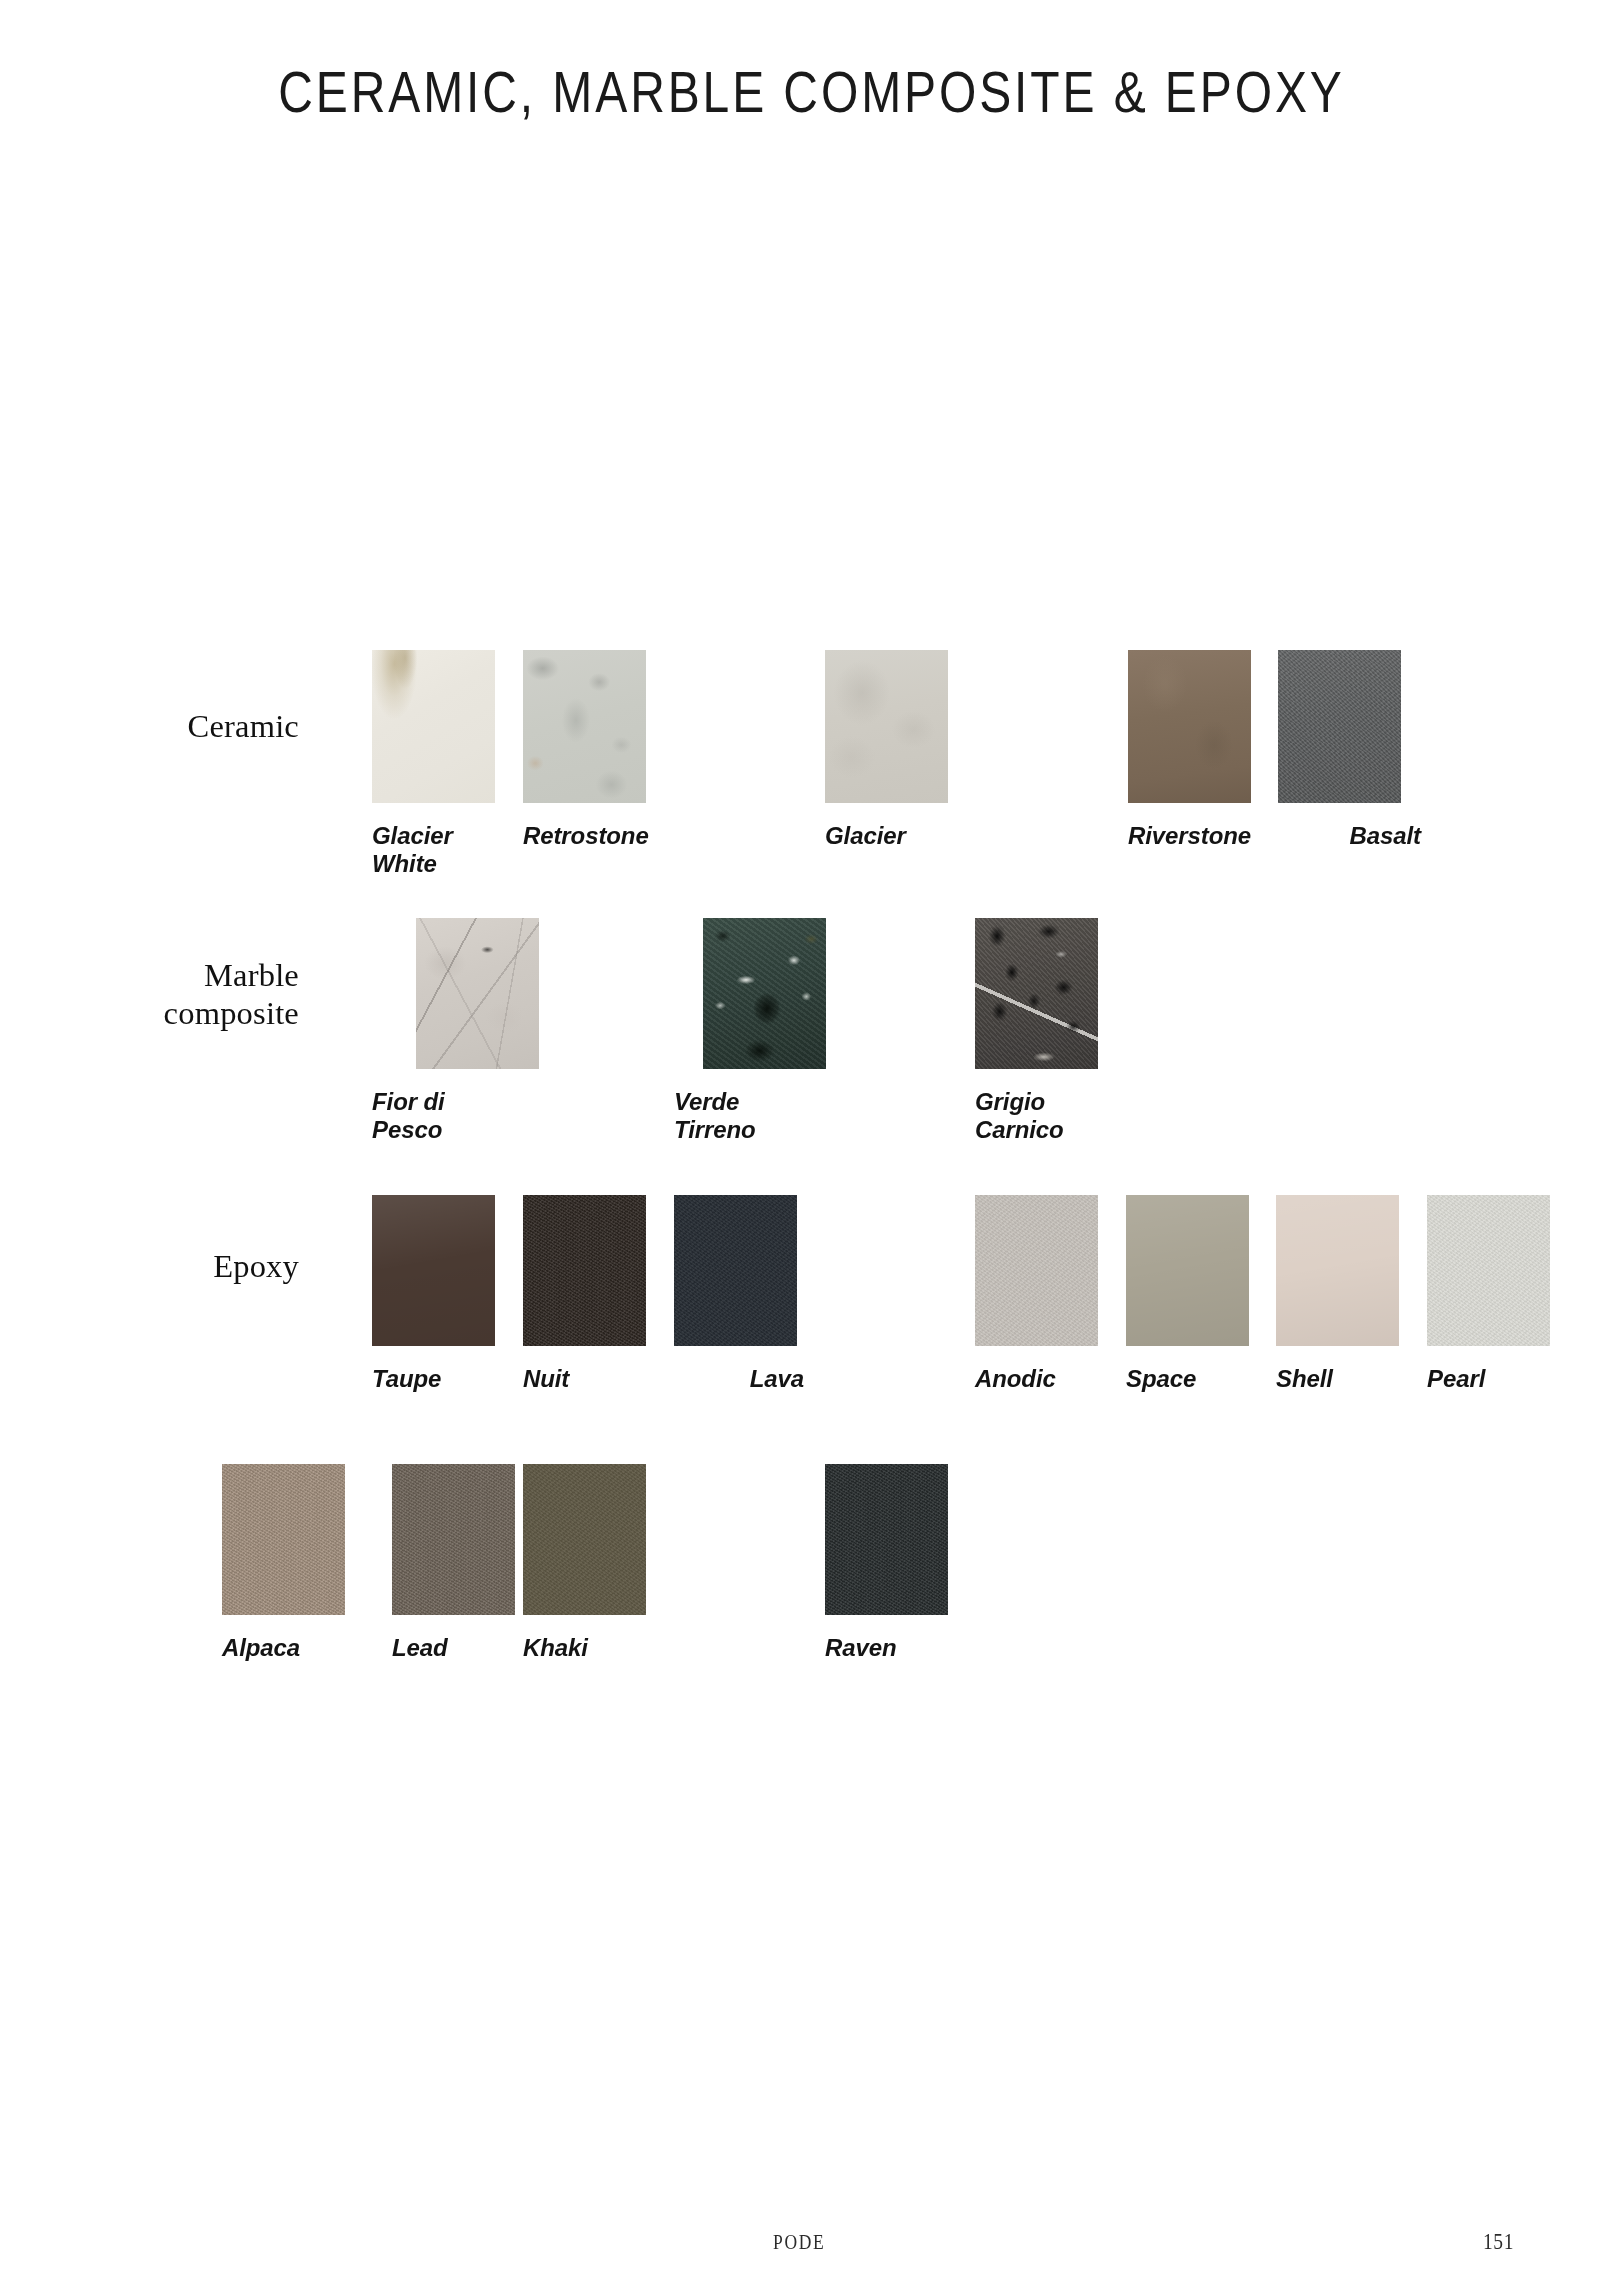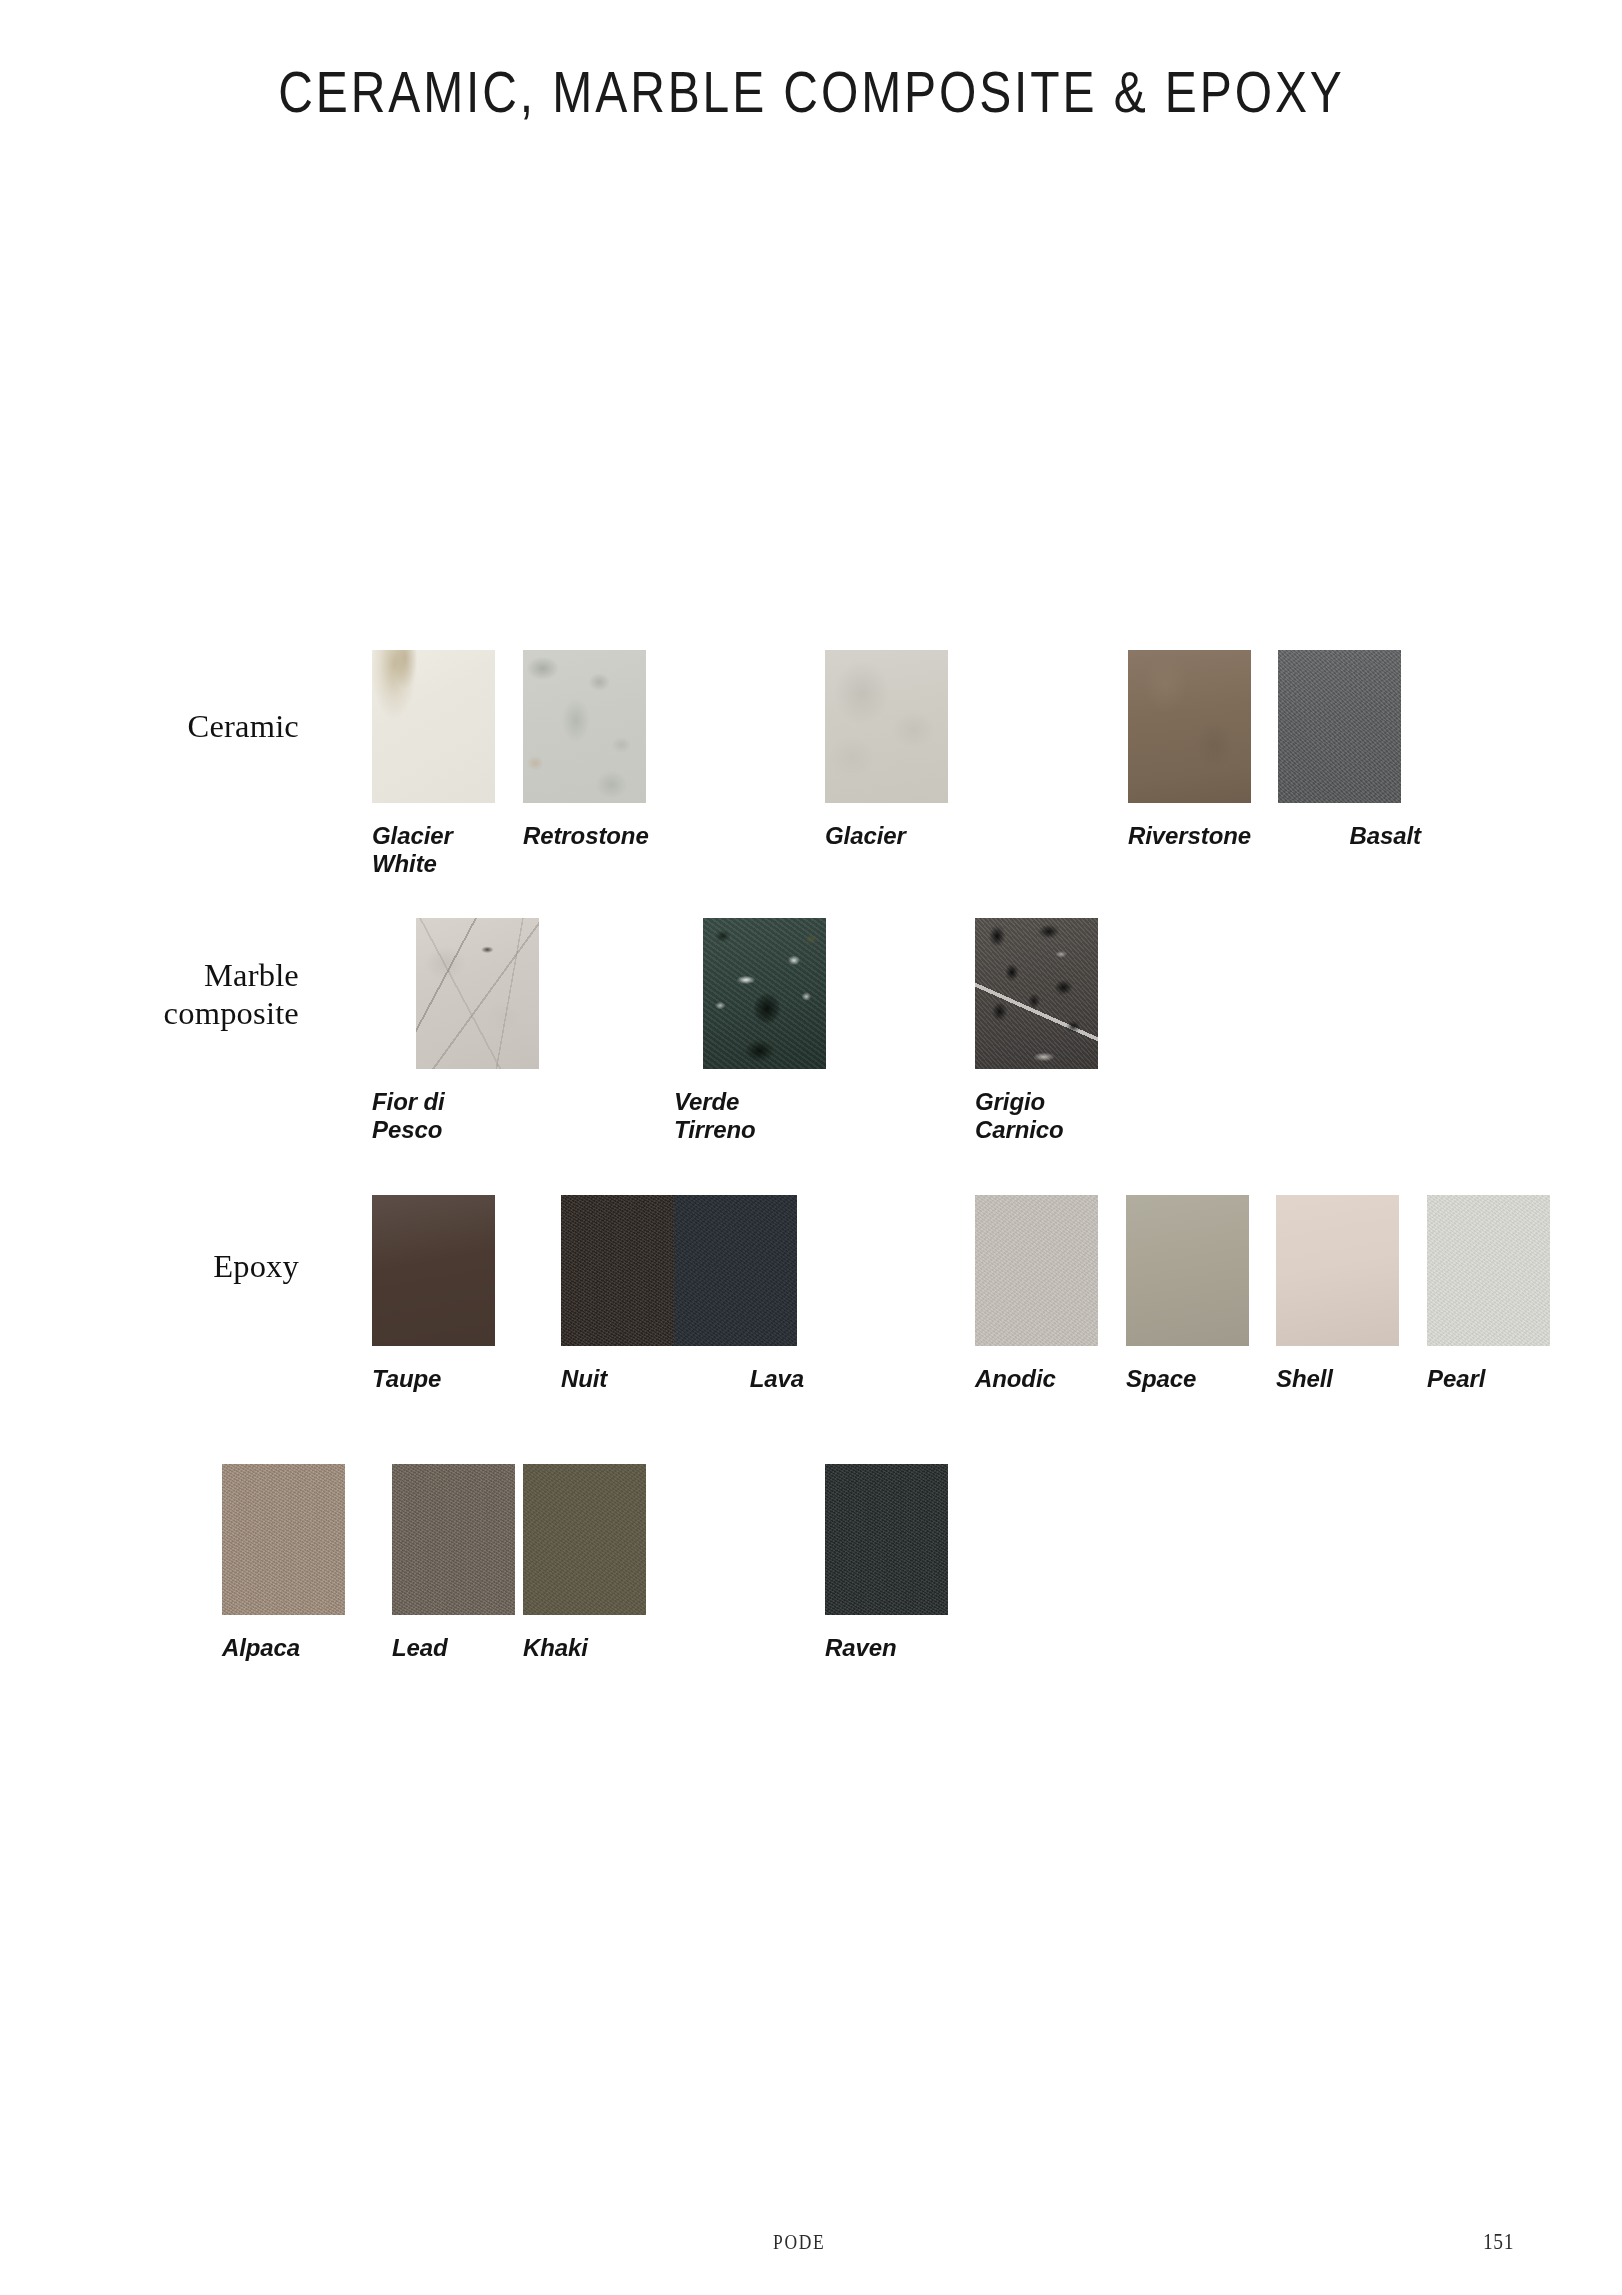--- a/index.html
+++ b/index.html
@@ -274,21 +274,21 @@
 Carnico</div>
   </div>
 
   <div class="row-label" style="left:78px; top:1248px; width:221px;">Epoxy</div>
 
   <div class="swatch-cell" style="left:372px; top:1195px;">
     <div class="swatch grain sheen" style="width:123px; height:151px; background-color:#4a3a32;"></div>
     <div class="swatch-name" style="top:170px; width:143px;">Taupe</div>
   </div>
 
-  <div class="swatch-cell" style="left:523px; top:1195px;margin-left:38px;">
+  <div class="swatch-cell" style="left:523px; top:1195px;">
     <div class="swatch grain-strong" style="width:123px; height:151px; background-color:#2e2722;"></div>
     <div class="swatch-name" style="top:170px; width:130px;">Nuit</div>
   </div>
 
   <div class="swatch-cell" style="left:674px; top:1195px;">
     <div class="swatch grain" style="width:123px; height:151px; background-color:#262c33;"></div>
     <div class="swatch-name" style="top:170px; width:130px;text-align:right;">Lava</div>
   </div>
 
   <div class="swatch-cell" style="left:975px; top:1195px;">

